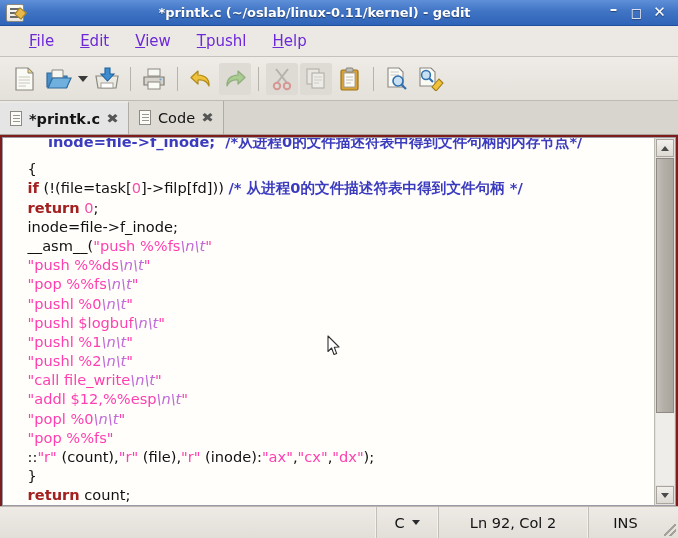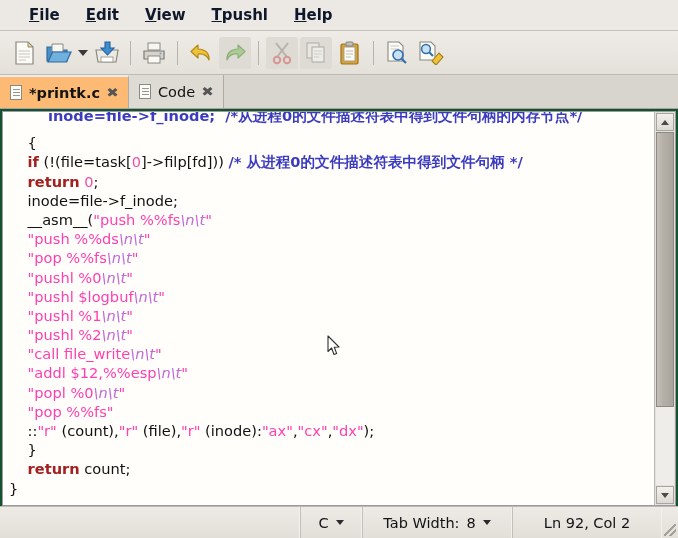--- a/index.html
+++ b/index.html
@@ -106,25 +106,24 @@
     flex: 0 0 31px;
     background: #ece9e4;
     border-bottom: 1px solid #c6c2bb;
     display: flex;
     align-items: center;
     padding-left: 16px;
     box-sizing: border-box;
   }
   .menu-item {
     font-size: 15px;
-    color: #0f172a;
+    color: #6d28d9;
     padding: 2px 13px;
     cursor: default;
     white-space: nowrap;
-    font-weight: bold;
   }
   .menu-item .mn { text-decoration: underline; }
 
   
   .toolbar {
     height: 44px;
     flex: 0 0 44px;
     background: linear-gradient(to bottom, #efece7 0%, #e4e0da 100%);
     border-bottom: 1px solid #bfbab3;
     display: flex;
@@ -180,21 +179,21 @@
     display: flex;
     align-items: center;
     gap: 7px;
     padding: 0 10px 0 10px;
     box-sizing: border-box;
     background: #dedad4;
     border-right: 1px solid #b0aba4;
     cursor: default;
   }
   .tab.active {
-    background: #fdba74;
+    background: #e5e5e5;
     border-top: 2px solid #eceae6;
   }
   .tab-doc-icon {
     width: 12px; height: 15px;
     background: #fbfbf8;
     border: 1px solid #8e8a83;
     position: relative;
     flex: 0 0 12px;
     box-sizing: border-box;
   }
@@ -218,21 +217,21 @@
     font-weight: bold;
     line-height: 1;
     cursor: default;
     transform: scaleX(1.15);
   }
 
   
   .editor-wrap {
     flex: 1 1 auto;
     display: flex;
-    background: #14532d;
+    background: #7f1d1d;
     padding: 2px 2px 0 2px;
     box-sizing: border-box;
     min-height: 0;
     position: relative;
   }
   .editor {
     flex: 1 1 auto;
     background: #fffefb;
     border: 1px solid #9c9aa4;
     border-right: none;
@@ -358,20 +357,29 @@
     width: 14px; height: 21px;
     pointer-events: none;
     z-index: 50;
   }
 </style>
 </head>
 <body>
 
 <div id="app">
 
+  <div class="titlebar">
+    <div class="title-icon"></div>
+    <div class="title-text">*printk.c (~/oslab/linux-0.11/kernel) - gedit</div>
+    <div class="win-buttons">
+      <div class="win-btn min">–</div>
+      <div class="win-btn max">□</div>
+      <div class="win-btn close">✕</div>
+    </div>
+  </div>
 
   <div class="menubar">
     <div class="menu-item"><span class="mn">F</span><span>ile</span></div>
     <div class="menu-item"><span class="mn">E</span><span>dit</span></div>
     <div class="menu-item"><span class="mn">V</span><span>iew</span></div>
     <div class="menu-item"><span class="mn">T</span><span>pushl</span></div>
     <div class="menu-item"><span class="mn">H</span><span>elp</span></div>
   </div>
 
   <div class="toolbar">
@@ -524,26 +532,24 @@
     </div>
   </div>
 
   <div class="statusbar">
     <div class="sb-cell sb-flex"></div>
     <div class="sb-cell" style="min-width:62px">
       <span>C</span>
       <i class="sb-caret"></i>
     </div>
     <div class="sb-cell" style="min-width:150px">
-      <span>Tab Width:</span>
-      <span>8</span>
-      <i class="sb-caret"></i>
-    </div>
-    <div class="sb-cell" style="min-width:150px">
       <span>Ln 92, Col 2</span>
+    </div>
+    <div class="sb-cell" style="min-width:74px;border-right:none">
+      <span>INS</span>
     </div>
     <div class="grip"></div>
   </div>
 
   <div class="mouse-cursor" id="mouse-cursor" style="left: 327px; top: 335px;">
     <svg width="14" height="21" viewBox="0 0 14 21">
       <path d="M1 1 L1 16.5 L4.6 13 L7 19.5 L9.6 18.4 L7.3 12.3 L12 12 Z" fill="#ffffff" stroke="#303030" stroke-width="1.1" stroke-linejoin="round"></path>
     </svg>
   </div>
 

